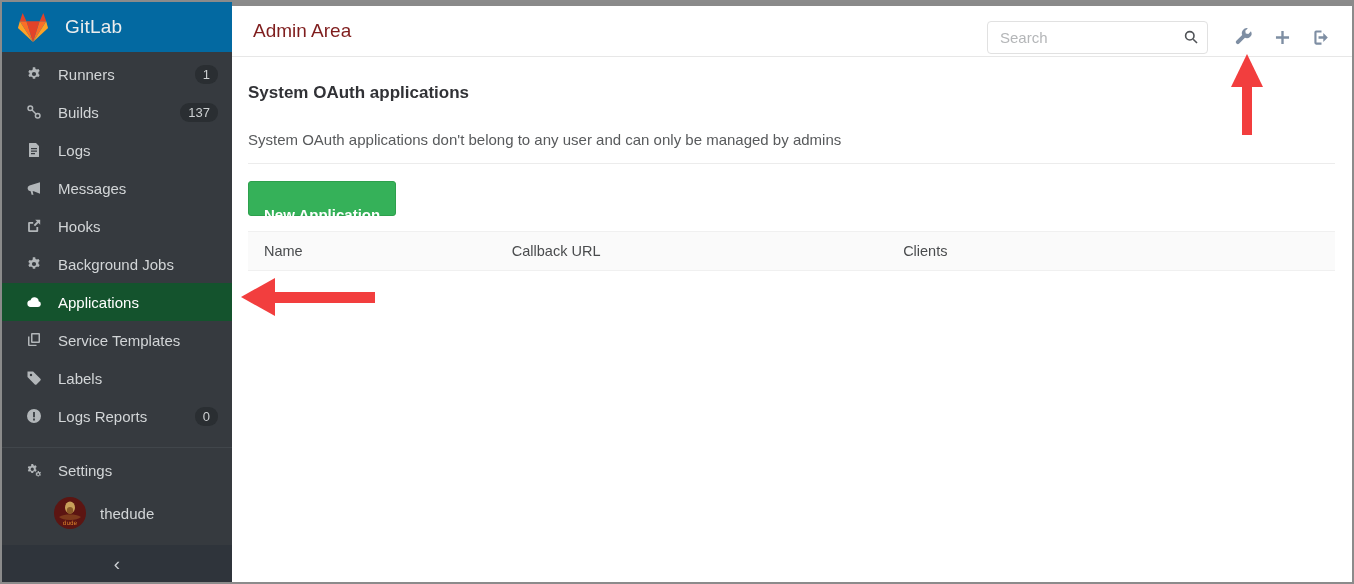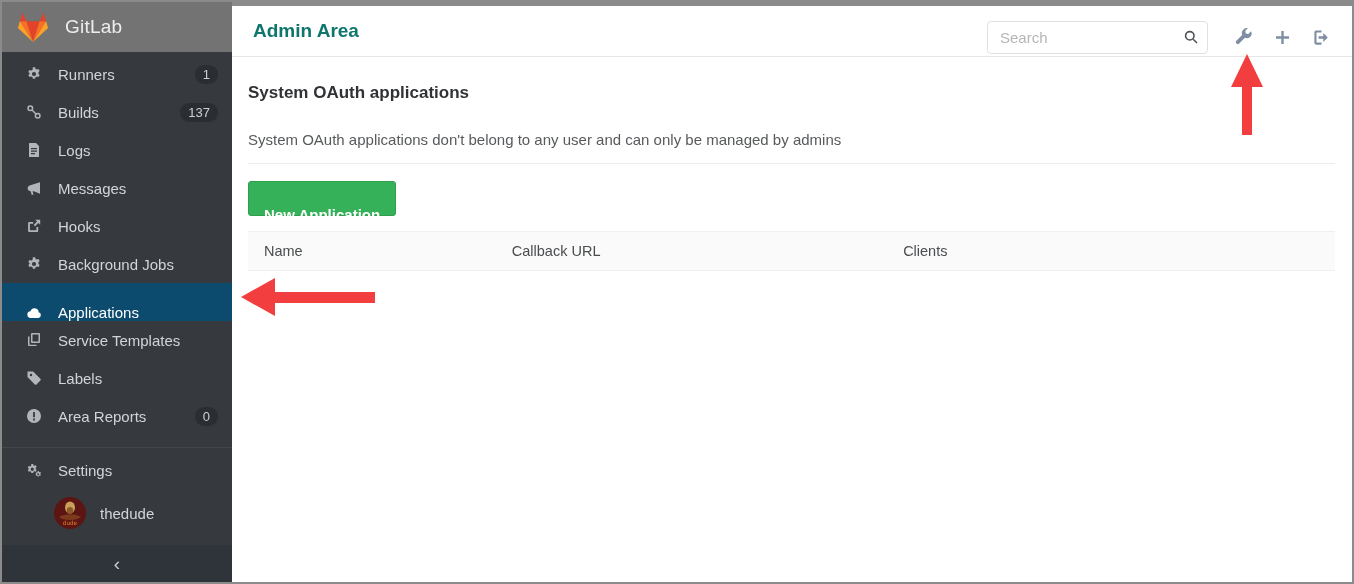--- a/index.html
+++ b/index.html
@@ -17,37 +17,37 @@
 
   
   .sidebar {
     width:230px; flex:0 0 230px;
     background:#363a3f;
     display:flex; flex-direction:column;
     color:#d2d5d7;
   }
   .sidebar-header {
     height:50px; flex:0 0 50px;
-    background:#737373;
+    background:#0369a1;
     display:flex; align-items:center;
     padding:0 14px; gap:15px;
     cursor:pointer;
   }
   .brand-label { font-size:19px; color:#eceded; letter-spacing:.2px; }
   .sidebar-nav { padding-top:3px; }
   .nav-item {
     height:38px;
     display:flex; align-items:center;
     padding:0 14px 0 24px;
     font-size:15px; color:#d2d5d7;
     cursor:pointer; text-decoration:none;
   }
   .nav-item .nav-icon { width:16px; height:16px; margin-right:16px; color:#b2b6b9; display:flex; align-items:center; }
   .nav-item .nav-icon svg { width:16px; height:16px; }
-  .nav-item.active { background:#0c4a6e; color:#ffffff;align-items:flex-end; }
+  .nav-item.active { background:#14532d; color:#ffffff; }
   .nav-item.active .nav-icon { color:#ffffff; }
   .nav-badge {
     margin-left:auto;
     background:#2a2e32;
     color:#cdd0d2;
     font-size:13px;
     padding:1px 8px;
     border-radius:9px;
     line-height:17px;
   }
@@ -67,21 +67,21 @@
 
   
   .main { flex:1 1 auto; display:flex; flex-direction:column; background:#fff; min-width:0; }
   .top-strip { height:4px; background:#8a8a8a; }
   .main-header {
     height:51px; flex:0 0 51px;
     display:flex; align-items:center;
     padding:0 21px;
     border-bottom:1px solid #e7e7e7;
   }
-  .page-title { font-size:19px; font-weight:700; color:#0f766e; }
+  .page-title { font-size:19px; font-weight:400; color:#7f1d1d; }
   .header-right { margin-left:auto; display:flex; align-items:center; gap:20px;margin-top:12px; }
   .search-box { position:relative; width:221px; margin-right:6px; }
   .search-box input {
     width:100%; height:33px;
     border:1px solid #e1e1e1; border-radius:4px;
     padding:0 32px 0 12px;
     font-size:15px; color:#333;
     font-family:"Liberation Sans", sans-serif;
     outline:none; background:#fff;
   }
@@ -289,21 +289,21 @@
             </svg>
           </span>
         <span>Labels</span>
       </a>
       <a class="nav-item">
         <span class="nav-icon">
             <svg>
               <use href="#i-exclaim"></use>
             </svg>
           </span>
-        <span>Area Reports</span>
+        <span>Logs Reports</span>
         <span class="nav-badge">0</span>
       </a>
 
       <a class="nav-item nav-section-settings">
         <span class="nav-icon">
             <svg>
               <use href="#i-gears"></use>
             </svg>
           </span>
         <span>Settings</span>

